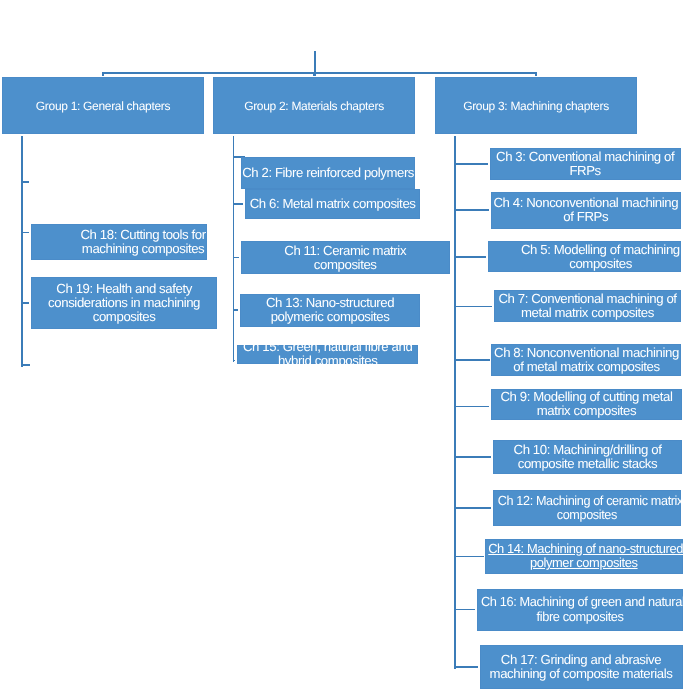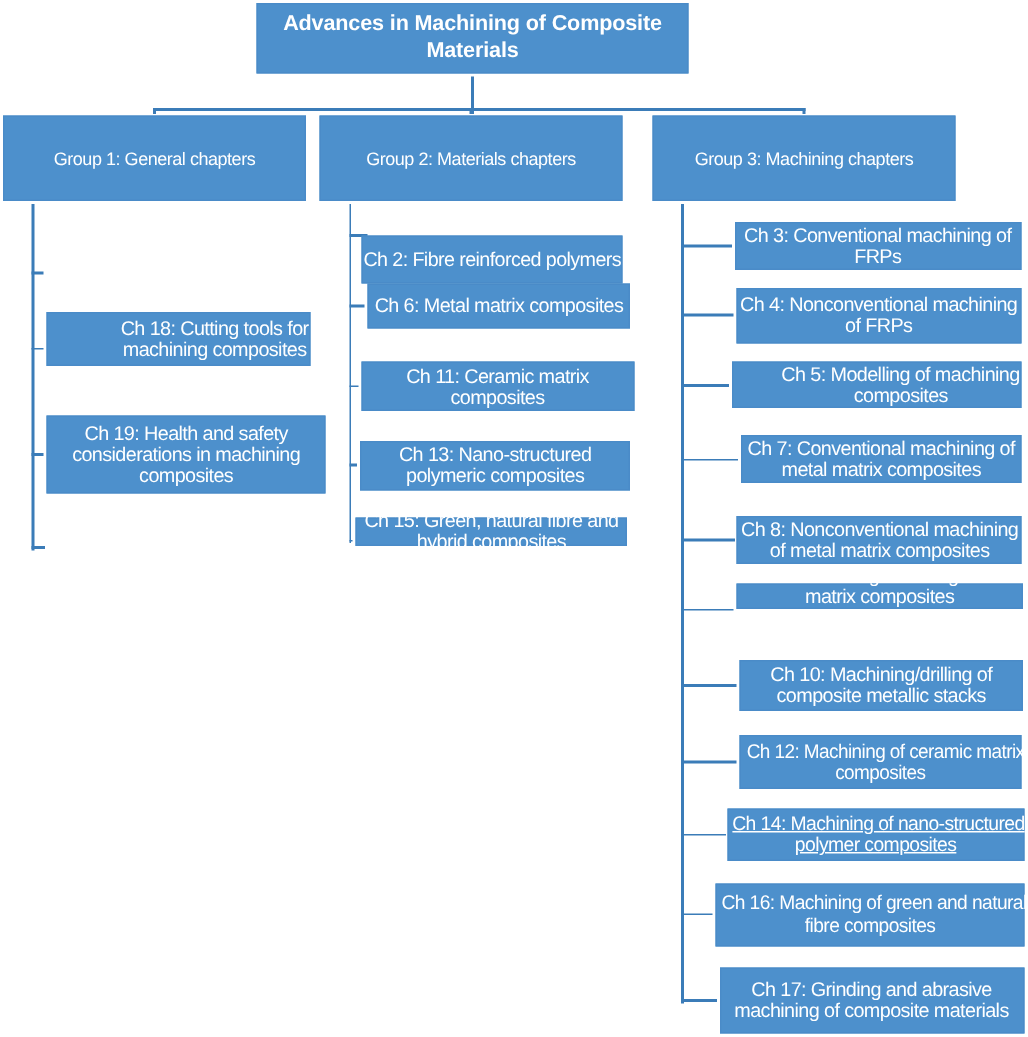--- a/index.html
+++ b/index.html
@@ -18,38 +18,34 @@
   .group-node{font-size:12px;line-height:18px;letter-spacing:-0.31px;}
   .leaf-node{font-size:13.2px;line-height:14.1px;letter-spacing:-0.4px;}
   .hline,.vline{position:absolute;background:#3b7cb8;}
   .hline{height:1.7px;}
   .vline{width:1.7px;}
 </style>
 </head>
 <body>
 
 <div id="stage">
-  <div class="node" id="root-node" style="left:171px;top:2px;width:288px;height:47px;">
-    <span class="lbl">Advances in Machining of Composite
-Materials</span>
-  </div>
   <div class="vline" style="left:314.2px;top:51.1px;height:25.0px;"></div>
   <div class="hline" style="left:102.2px;top:72.2px;width:434.6px;"></div>
   <div class="vline" style="left:102.2px;top:72.2px;height:3.8px;"></div>
   <div class="vline" style="left:313.1px;top:72.2px;height:3.8px;"></div>
   <div class="vline" style="left:535.1px;top:72.2px;height:3.8px;"></div>
   <div class="node group-node" style="left:2px;top:77.4px;width:202px;height:56.6px;">
     <span class="lbl">Group 1: General chapters</span>
   </div>
   <div class="vline" style="left:21.0px;top:136.1px;height:230.8px;"></div>
   <div class="hline" style="left:21.0px;top:181.0px;width:8.2px;"></div>
   <div class="hline" style="left:21.0px;top:231.8px;width:7.9px;"></div>
   <div class="hline" style="left:21.0px;top:302.2px;width:8.2px;"></div>
   <div class="hline" style="left:21.0px;top:364.4px;width:8.7px;"></div>
-  <div class="node leaf-node" style="left:30.7px;top:208px;width:176.8px;height:35.6px;padding-left:48px;">
+  <div class="node leaf-node" style="left:30.7px;top:224px;width:176.8px;height:35.6px;padding-left:48px;">
     <span class="lbl">Ch 18: Cutting tools for
 machining composites</span>
   </div>
   <div class="node leaf-node" style="left:31.0px;top:277.2px;width:186.2px;height:51.7px;">
     <span class="lbl">Ch 19: Health and safety
 considerations in machining
 composites</span>
   </div>
   <div class="node group-node" style="left:213px;top:77.4px;width:202px;height:56.6px;">
     <span class="lbl">Group 2: Materials chapters</span>
@@ -59,21 +55,21 @@
   <div class="hline" style="left:232.6px;top:203.3px;width:10.7px;"></div>
   <div class="hline" style="left:232.6px;top:256.8px;width:6.3px;"></div>
   <div class="hline" style="left:232.6px;top:309.4px;width:5.6px;"></div>
   <div class="hline" style="left:232.6px;top:359.6px;width:2.7px;"></div>
   <div class="node leaf-node" style="left:241px;top:140.8px;width:174.3px;height:32.0px;margin-top:16px;--fit:0.997;">
     <span class="lbl">Ch 2: Fibre reinforced polymers</span>
   </div>
   <div class="node leaf-node" style="left:245.1px;top:189.1px;width:175.1px;height:30.1px;">
     <span class="lbl">Ch 6: Metal matrix composites</span>
   </div>
-  <div class="node leaf-node" style="left:240.7px;top:241.0px;width:182px;height:33.2px;">
+  <div class="node leaf-node" style="left:240.7px;top:241.0px;width:209px;height:33.2px;">
     <span class="lbl">Ch 11: Ceramic matrix
 composites</span>
   </div>
   <div class="node leaf-node" style="left:240.0px;top:293.8px;width:180.2px;height:33.0px;">
     <span class="lbl">Ch 13: Nano-structured
 polymeric composites</span>
   </div>
   <div class="node leaf-node" style="left:237.1px;top:344.6px;width:181.1px;height:19px;">
     <span class="lbl">Ch 15: Green, natural fibre and
 hybrid composites</span>
@@ -106,21 +102,21 @@
 composites</span>
   </div>
   <div class="node leaf-node" style="left:493.8px;top:290.3px;width:187.4px;height:32.1px;">
     <span class="lbl">Ch 7: Conventional machining of
 metal matrix composites</span>
   </div>
   <div class="node leaf-node" style="left:491.4px;top:343.8px;width:190.1px;height:32.2px;">
     <span class="lbl">Ch 8: Nonconventional machining
 of metal matrix composites</span>
   </div>
-  <div class="node leaf-node" style="left:490.5px;top:388.8px;width:191.9px;height:17px;align-items:flex-end;">
+  <div class="node leaf-node" style="left:490.5px;top:388.8px;width:191.9px;height:31px;">
     <span class="lbl">Ch 9: Modelling of cutting metal
 matrix composites</span>
   </div>
   <div class="node leaf-node" style="left:492.9px;top:440.3px;width:189.2px;height:33.5px;">
     <span class="lbl">Ch 10: Machining/drilling of
 composite metallic stacks</span>
   </div>
   <div class="node leaf-node" style="left:492.9px;top:489.8px;width:187.7px;height:36.3px;--fit:0.959;">
     <span class="lbl">Ch 12: Machining of ceramic matrix
 composites</span>

